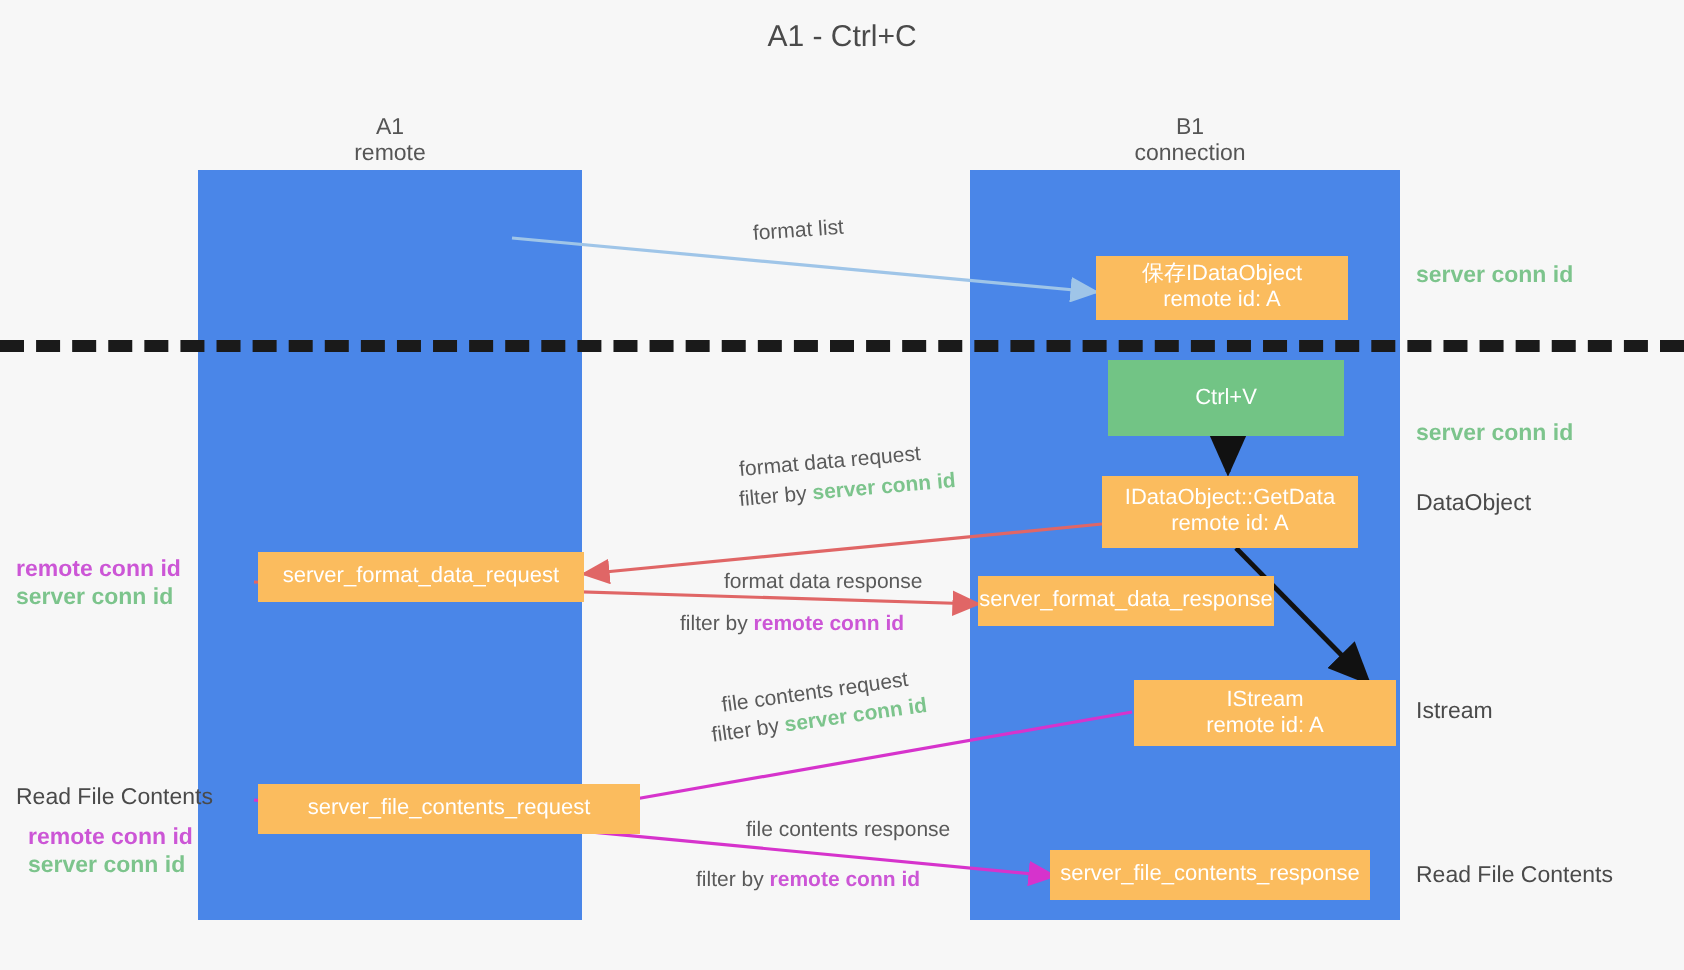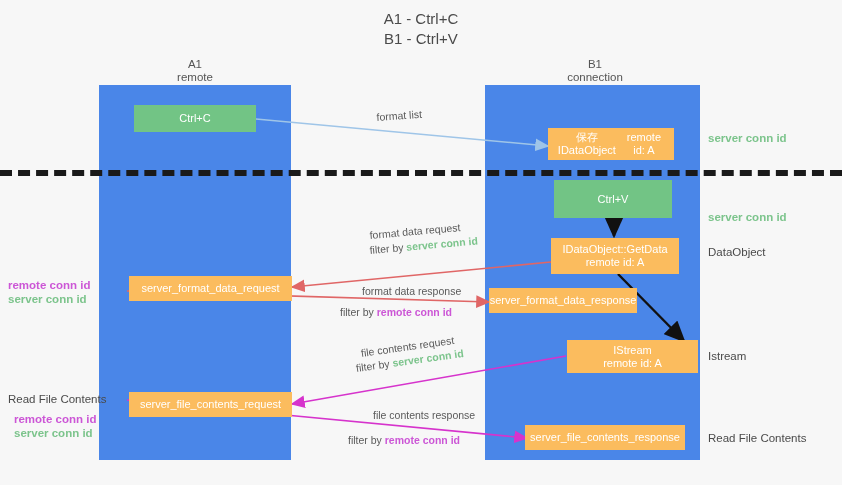--- a/index.html
+++ b/index.html
@@ -46,21 +46,20 @@
     border-top:6px dashed #1a1a1a;
   }
 </style>
 </head>
 <body>
 
 <div id="stage">
 
   <div class="title">
     <div>A1 - Ctrl+C</div>
-    <div>B1 - Ctrl+V</div>
   </div>
 
   <div class="col-head" style="left:130px;top:58px;width:130px;">
     <div>A1</div>
     <div>remote</div>
   </div>
   <div class="col-head" style="left:530px;top:58px;width:130px;">
     <div>B1</div>
     <div>connection</div>
   </div>
@@ -94,33 +93,30 @@
 
     <path d="M127,291 L489,302" stroke="#e06666" stroke-width="1.6" fill="none" marker-end="url(#ar-red)"></path>
 
     <path d="M566,356 L292,404" stroke="#d633cc" stroke-width="1.6" fill="none" marker-end="url(#ar-mag)"></path>
 
     <path d="M127,400 L527,438" stroke="#d633cc" stroke-width="1.6" fill="none" marker-end="url(#ar-mag)"></path>
   </svg>
 
   <div class="dashed-rule"></div>
 
-  <div class="box green" style="left:134px;top:105px;width:122px;height:27px;">
-    <span>Ctrl+C</span>
-  </div>
 
   <div class="box orange" style="left:129px;top:276px;width:163px;height:25px;">
     <span>server_format_data_request</span>
   </div>
 
-  <div class="box orange" style="left:129px;top:392px;width:163px;height:25px;">
+  <div class="box orange" style="left:129px;top:392px;width:191px;height:25px;">
     <span>server_file_contents_request</span>
   </div>
 
-  <div class="box orange" style="left:548px;top:128px;width:126px;height:32px;flex-direction:row;">
+  <div class="box orange" style="left:548px;top:128px;width:126px;height:32px;flex-direction:column;">
     <span>保存IDataObject</span>
     <span>remote id: A</span>
   </div>
 
   <div class="box green" style="left:554px;top:180px;width:118px;height:38px;">
     <span>Ctrl+V</span>
   </div>
 
   <div class="box orange" style="left:551px;top:238px;width:128px;height:36px;flex-direction:column;text-align:right;">
     <span>IDataObject::GetData</span>

